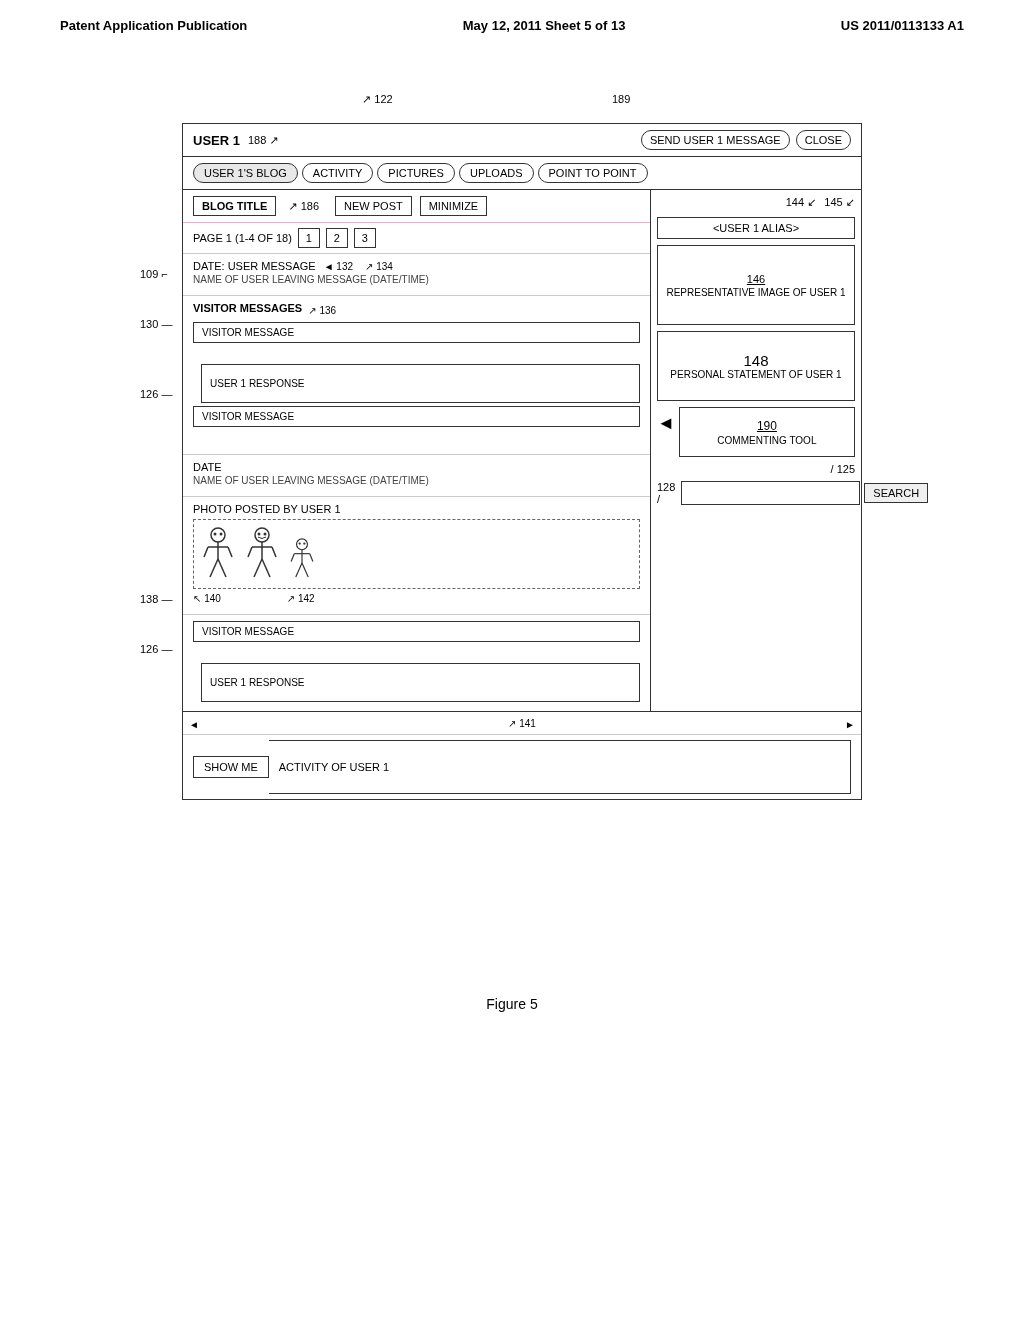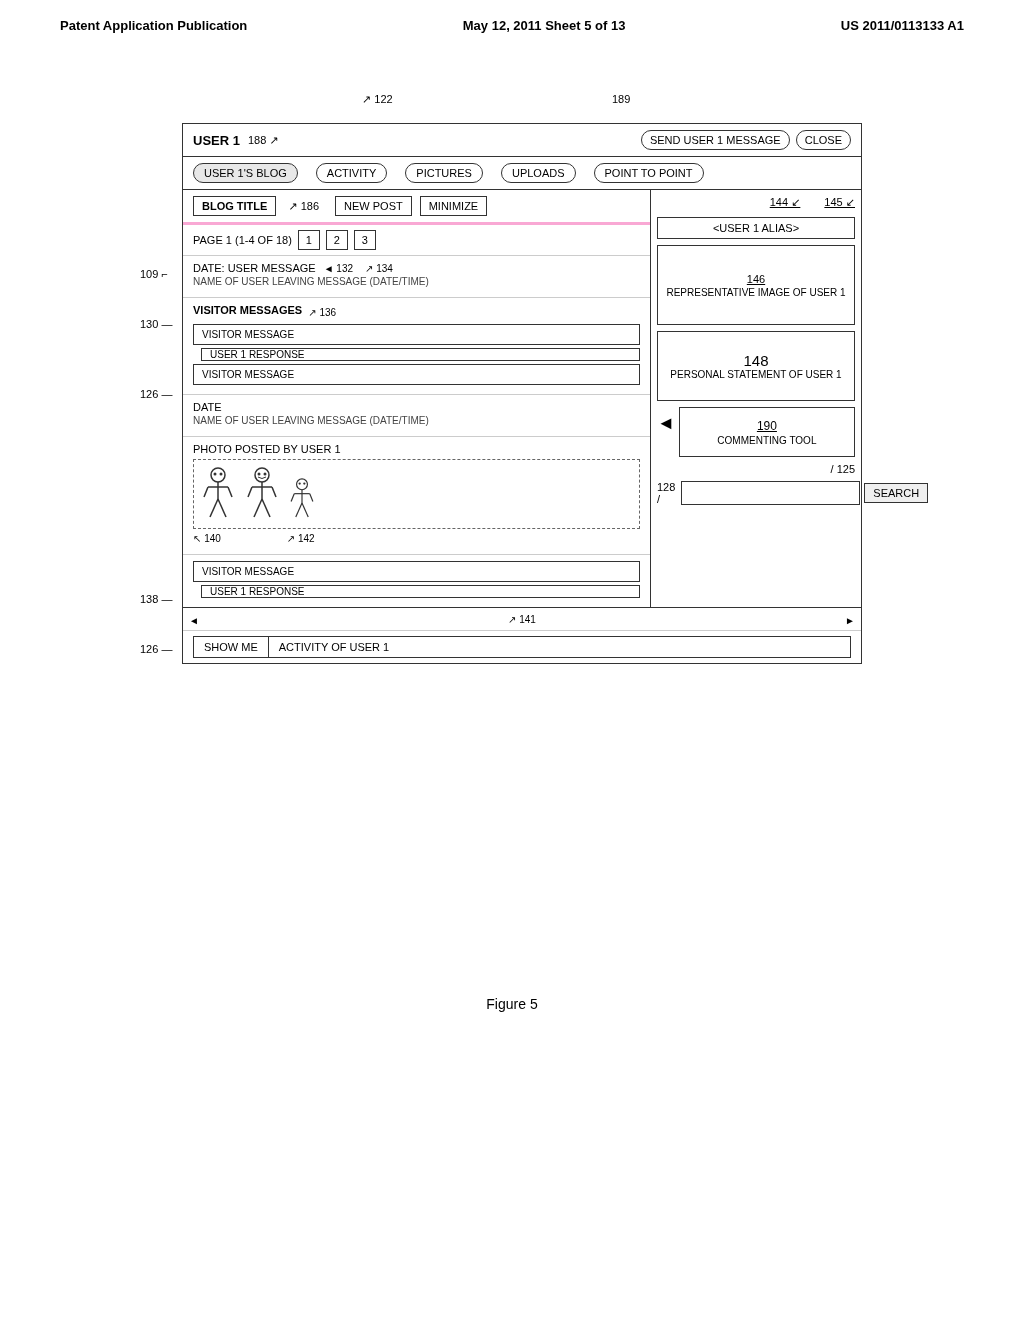--- a/index.html
+++ b/index.html
@@ -63,21 +63,21 @@
       border-radius: 0;
     }
 
     .btn-rounded {
       border-radius: 10px;
     }
 
     
     .tabs-row {
       display: flex;
-      gap: 18px;
+      gap: 4px;
       padding: 6px 10px;
       border-bottom: 1px solid #333;
       align-items: center;
     }
 
     .tab {
       border: 1.5px solid #333;
       padding: 3px 10px;
       font-size: 11px;
       cursor: pointer;
@@ -106,21 +106,21 @@
       flex-direction: column;
       gap: 6px;
     }
 
     
     .blog-header {
       display: flex;
       align-items: center;
       gap: 8px;
       padding: 6px 10px;
-      border-bottom: 3px solid #f9a8d4;
+      border-bottom: 1px solid #f9a8d4;
     }
 
     .blog-title-box {
       border: 1.5px solid #333;
       padding: 3px 8px;
       font-size: 11px;
       font-weight: bold;
     }
 
     
@@ -173,27 +173,27 @@
     .section-label {
       font-size: 11px;
       font-weight: bold;
       margin-bottom: 4px;
     }
 
     .message-box {
       border: 1.5px solid #333;
       padding: 4px 8px;
       font-size: 10px;
-      margin-bottom: 3px;
+      margin-bottom: 21px;
       background: #fff;
     }
 
     .response-box {
       border: 1.5px solid #333;
-      padding: 0 8px;
+      padding: 13px 8px;
       font-size: 10px;
       margin-bottom: 3px;
       margin-left: 8px;
       background: #fff;
     }
 
     
     .photo-section {
       padding: 6px 10px;
       border-bottom: 1px solid #ccc;
@@ -309,21 +309,21 @@
     .show-me-btn {
       border: 1.5px solid #333;
       padding: 4px 10px;
       font-size: 11px;
       background: #fff;
     }
 
     .activity-input {
       border: 1.5px solid #333;
       border-left: none;
-      padding: 4px 10px;
+      padding: 20px 10px;
       font-size: 11px;
       flex: 1;
     }
 
     
     .diagram-wrapper {
       position: relative;
       display: flex;
       justify-content: center;
     }
@@ -486,21 +486,21 @@
 
           <div class="bottom-messages">
             <div class="message-box">VISITOR MESSAGE</div>
             <div class="response-box">USER 1 RESPONSE</div>
           </div>
 
         </div>
 
         <div class="right-panel">
 
-          <div style="display:flex; justify-content:flex-end; gap:24px; font-size:11px; margin-bottom:2px;text-decoration:underline;">
+          <div style="display:flex; justify-content:flex-end; gap:8px; font-size:11px; margin-bottom:2px;">
             <span>144 ↙</span>
             <span>145 ↙</span>
           </div>
 
           <div class="alias-box">&lt;USER 1 ALIAS&gt;</div>
 
           <div class="image-box">
             <div>
               <div style="font-size:11px; text-decoration:underline; margin-bottom:2px;">146</div>
               <div>REPRESENTATIVE IMAGE OF USER 1</div>

